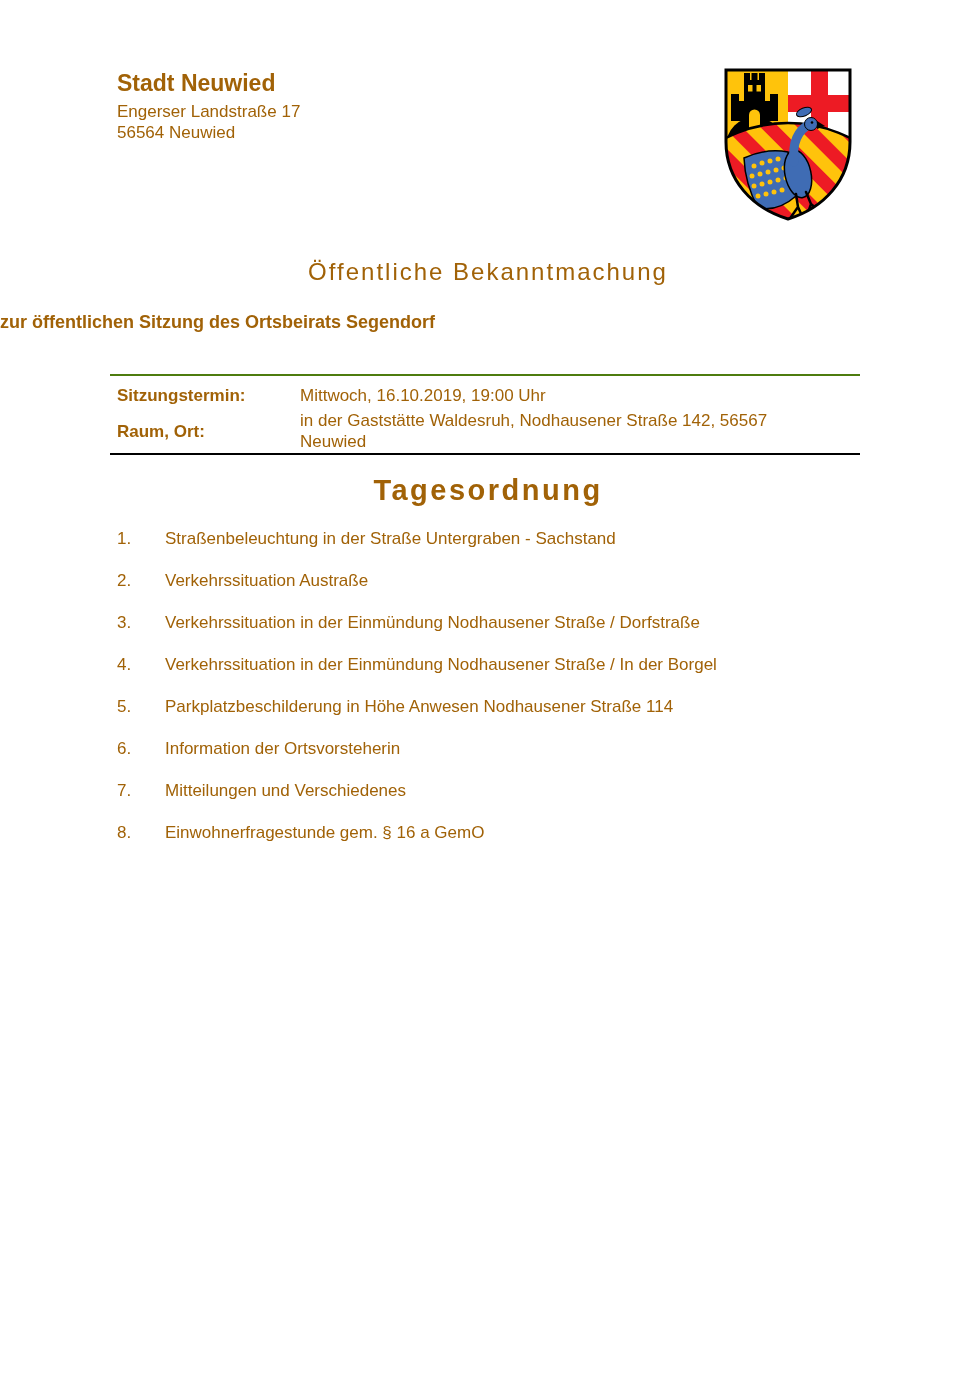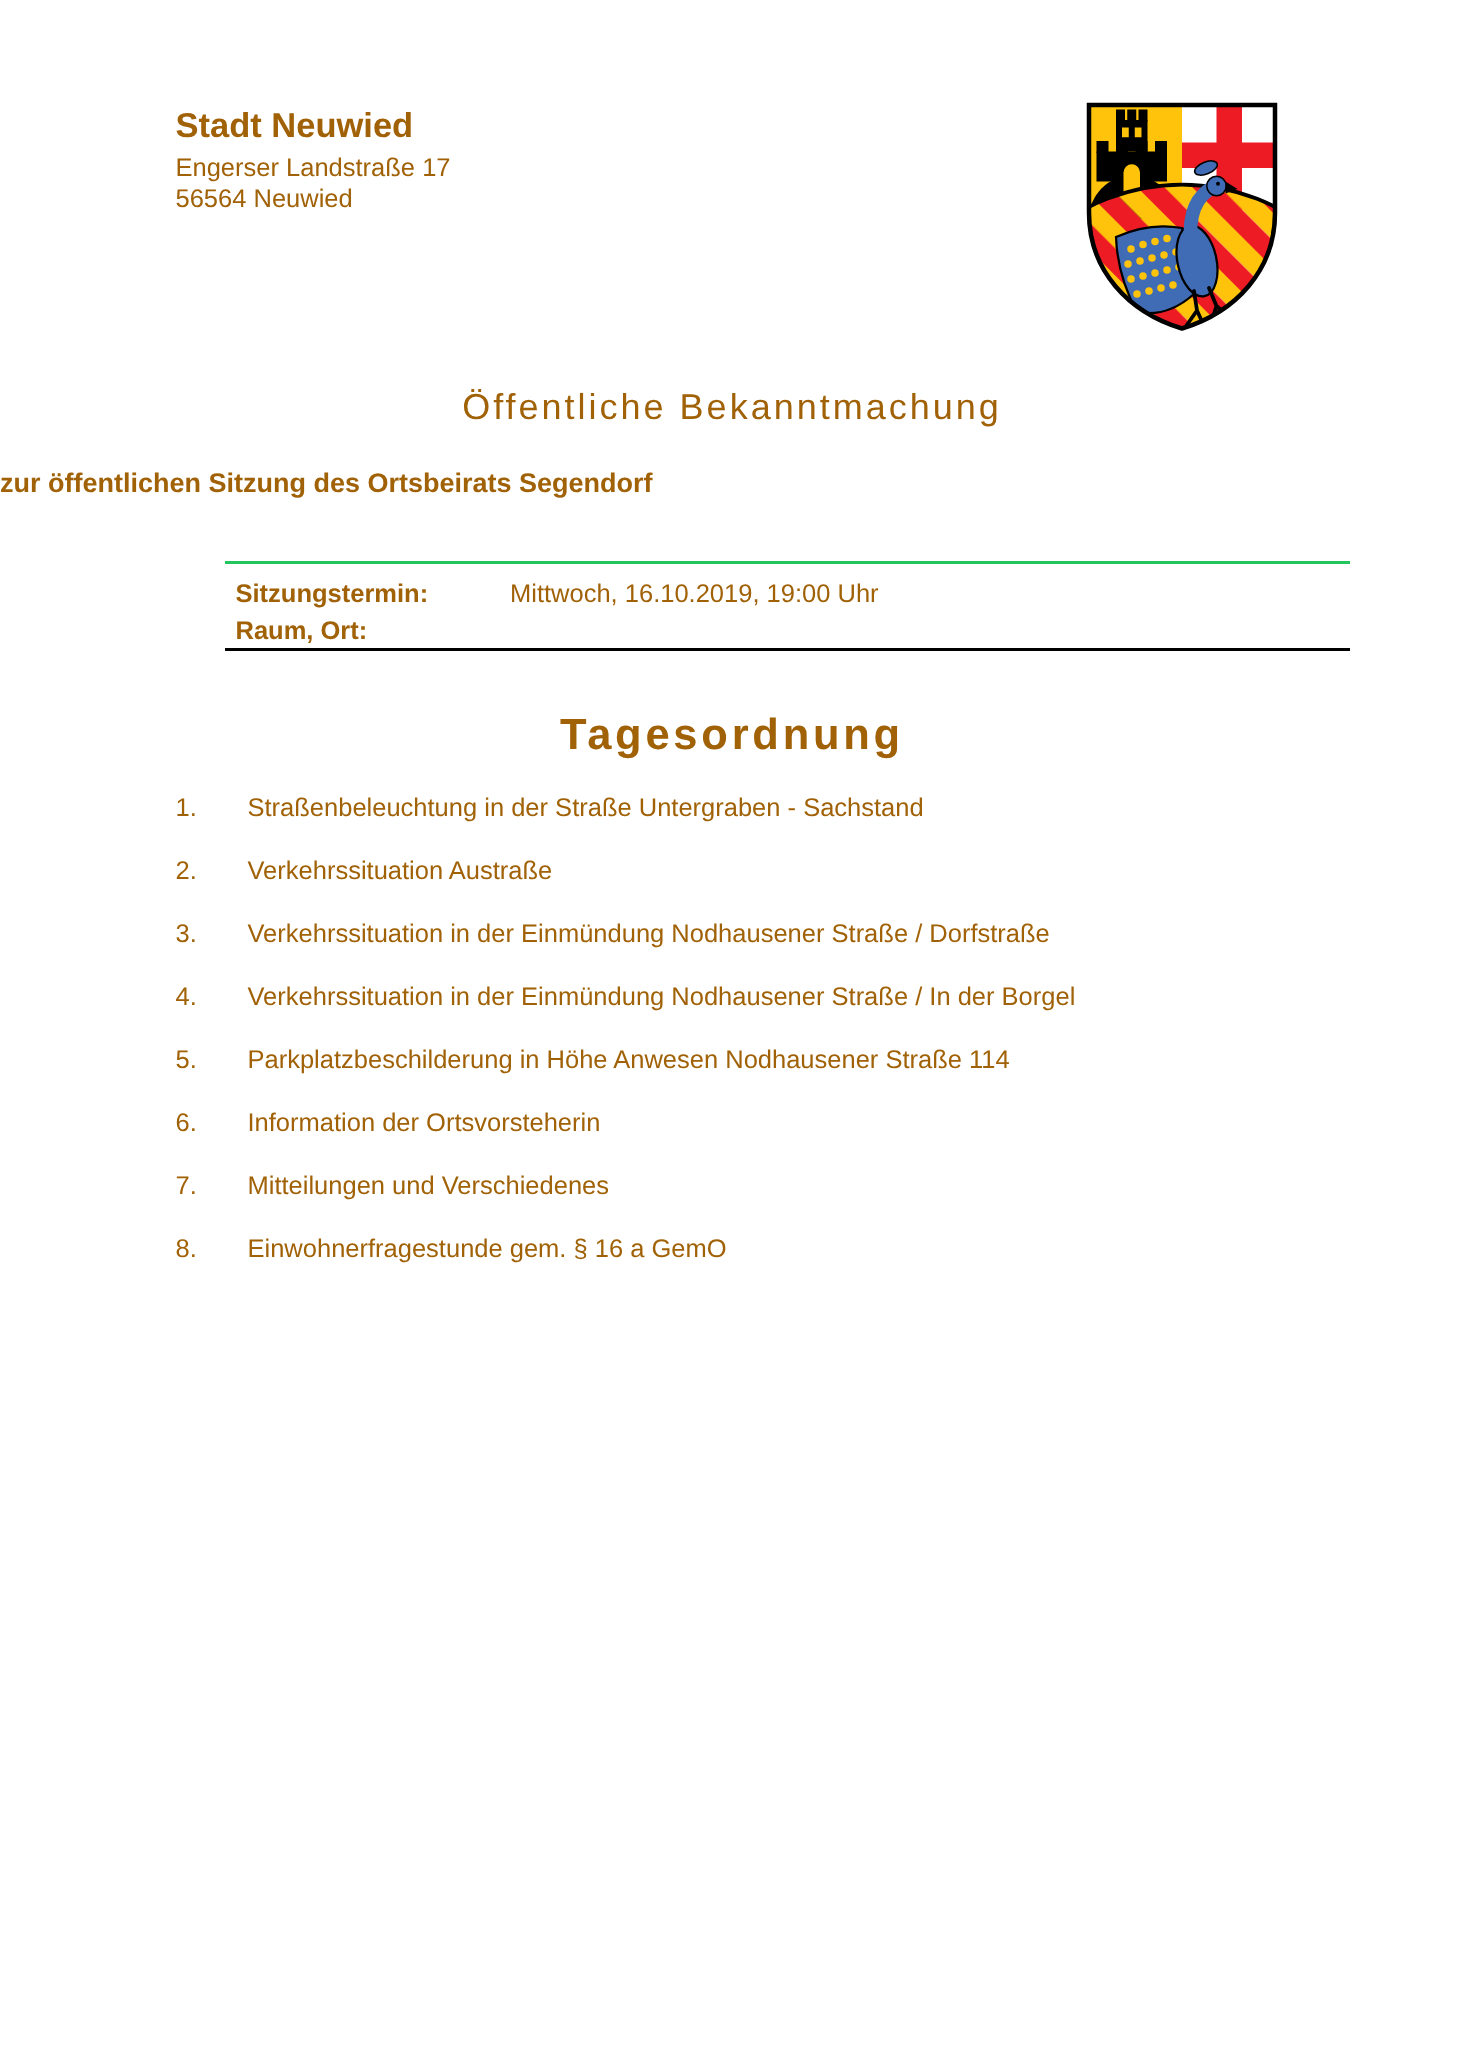--- a/index.html
+++ b/index.html
@@ -23,23 +23,22 @@
     position: absolute; top: 258px; left: 0; width: 100%;
     text-align: center; font-size: 24px; font-weight: normal; letter-spacing: 2px;
   }
   .doc-subtitle {
     position: absolute; top: 312px; left: 0; width: 100%;
     text-align: left; font-size: 18px; font-weight: bold;
   }
 
   .details {
     position: absolute; left: 110px; top: 374px; width: 750px;
-    border-top: 2px solid #22c55e; border-bottom: 2px solid #000;
+    border-top: 2px solid #4d7c0f; border-bottom: 2px solid #000;
     padding: 9px 0 1px 7px;
-    margin-left: 40px;
   }
   .detail-row { display: flex; align-items: center; }
   .detail-row + .detail-row { margin-top: 4px; }
   .detail-label { width: 183px; flex: 0 0 183px; font-size: 17px; font-weight: bold; line-height: 21px; }
   .detail-value { font-size: 17px; line-height: 21px; }
 
   .agenda-heading {
     position: absolute; top: 474px; left: 0; width: 100%;
     text-align: center; font-size: 29px; font-weight: bold; letter-spacing: 2.5px;
   }
@@ -147,20 +146,24 @@
 
   <div class="details">
     <div class="detail-row">
       <div class="detail-label">Sitzungstermin:</div>
       <div class="detail-value">
         <div>Mittwoch, 16.10.2019, 19:00 Uhr</div>
       </div>
     </div>
     <div class="detail-row">
       <div class="detail-label">Raum, Ort:</div>
+      <div class="detail-value">
+        <div>in der Gaststätte Waldesruh, Nodhausener Straße 142, 56567</div>
+        <div>Neuwied</div>
+      </div>
     </div>
   </div>
 
   <div class="agenda-heading">Tagesordnung</div>
 
   <div class="agenda-list">
     <div class="agenda-item">
       <div class="agenda-number">1.</div>
       <div class="agenda-text">Straßenbeleuchtung in der Straße Untergraben - Sachstand</div>
     </div>

